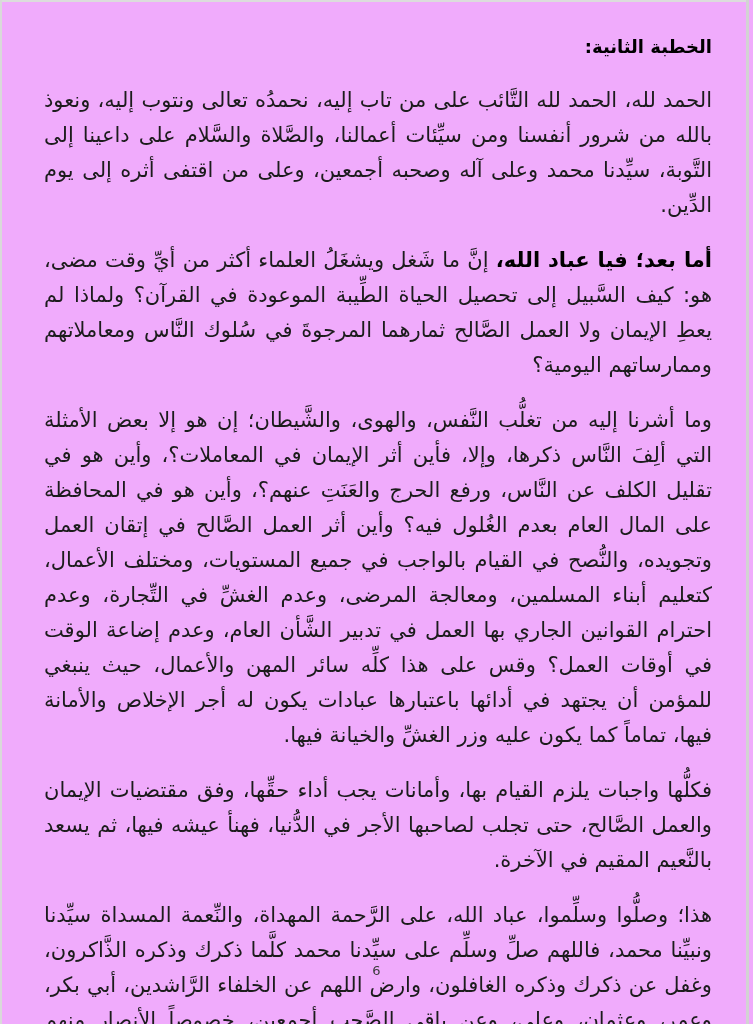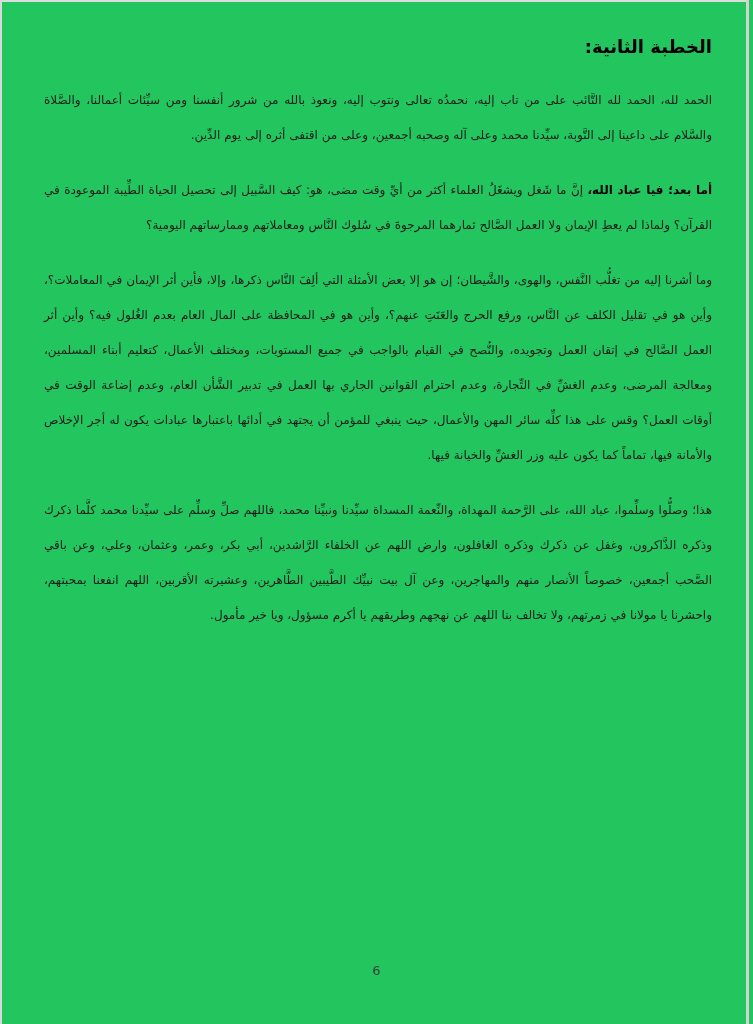--- a/index.html
+++ b/index.html
@@ -9,21 +9,21 @@
     height: 1024px;
     background: #ffffff;
     overflow: hidden;
     font-family: "DejaVu Sans", sans-serif;
   }
 
   .document-page {
     position: relative;
     width: 753px;
     height: 1024px;
-    background: #22c55e;
+    background: #f0abfc;
   }
 
   
   .edge-top {
     position: absolute;
     top: 0; left: 0; right: 4px;
     height: 2px;
     background: #dcdcdc;
   }
   .edge-left {
@@ -51,21 +51,21 @@
   .section-heading {
     font-size: 18px;
     font-weight: bold;
     color: #000000;
     text-align: right;
     margin-bottom: 24px;
     line-height: 1.4;
   }
 
   .paragraph {
-    font-size: 12px;
+    font-size: 21px;
     line-height: 35px;
     text-align: justify;
     text-justify: inter-word;
     margin-bottom: 20px;
     color: #1c1c1c;
   }
 
   .paragraph .lead-bold {
     font-weight: bold;
     color: #000000;
@@ -97,20 +97,21 @@
     <h1 class="section-heading">الخطبة الثانية:</h1>
 
     <p class="paragraph">الحمد لله، الحمد لله التَّائب على من تاب إليه، نحمدُه تعالى ونتوب إليه، ونعوذ بالله من شرور أنفسنا ومن سيِّئات أعمالنا، والصَّلاة والسَّلام على داعينا إلى التَّوبة، سيِّدنا محمد وعلى آله وصحبه أجمعين، وعلى من اقتفى أثره إلى يوم الدِّين.</p>
 
     <p class="paragraph">
       <span class="lead-bold">أما بعد؛ فيا عباد الله،</span><span> إنَّ ما شَغل ويشغَلُ العلماء أكثر من أيِّ وقت مضى، هو: كيف السَّبيل إلى تحصيل الحياة الطِّيبة الموعودة في القرآن؟ ولماذا لم يعطِ الإيمان ولا العمل الصَّالح ثمارهما المرجوةَ في سُلوك النَّاس ومعاملاتهم وممارساتهم اليومية؟</span>
     </p>
 
     <p class="paragraph">وما أشرنا إليه من تغلُّب النَّفس، والهوى، والشَّيطان؛ إن هو إلا بعض الأمثلة التي ألِفَ النَّاس ذكرها، وإلا، فأين أثر الإيمان في المعاملات؟، وأين هو في تقليل الكلف عن النَّاس، ورفع الحرج والعَنَتِ عنهم؟، وأين هو في المحافظة على المال العام بعدم الغُلول فيه؟ وأين أثر العمل الصَّالح في إتقان العمل وتجويده، والنُّصح في القيام بالواجب في جميع المستويات، ومختلف الأعمال، كتعليم أبناء المسلمين، ومعالجة المرضى، وعدم الغشِّ في التِّجارة، وعدم احترام القوانين الجاري بها العمل في تدبير الشَّأن العام، وعدم إضاعة الوقت في أوقات العمل؟ وقس على هذا كلِّه سائر المهن والأعمال، حيث ينبغي للمؤمن أن يجتهد في أدائها باعتبارها عبادات يكون له أجر الإخلاص والأمانة فيها، تماماً كما يكون عليه وزر الغشِّ والخيانة فيها.</p>
 
+    <p class="paragraph">فكلُّها واجبات يلزم القيام بها، وأمانات يجب أداء حقِّها، وفق مقتضيات الإيمان والعمل الصَّالح، حتى تجلب لصاحبها الأجر في الدُّنيا، فهنأ عيشه فيها، ثم يسعد بالنَّعيم المقيم في الآخرة.</p>
 
     <p class="paragraph">هذا؛ وصلُّوا وسلِّموا، عباد الله، على الرَّحمة المهداة، والنِّعمة المسداة سيِّدنا ونبيِّنا محمد، فاللهم صلِّ وسلِّم على سيِّدنا محمد كلَّما ذكرك وذكره الذَّاكرون، وغفل عن ذكرك وذكره الغافلون، وارض اللهم عن الخلفاء الرَّاشدين، أبي بكر، وعمر، وعثمان، وعلي، وعن باقي الصَّحب أجمعين، خصوصاً الأنصار منهم والمهاجرين، وعن آل بيت نبيِّك الطَّيبين الطَّاهرين، وعشيرته الأقربين، اللهم انفعنا بمحبتهم، واحشرنا يا مولانا في زمرتهم، ولا تخالف بنا اللهم عن نهجهم وطريقهم يا أكرم مسؤول، ويا خير مأمول.</p>
 
   </div>
 
   <div class="page-number">6</div>
 
 </div>
 
 </body></html>

